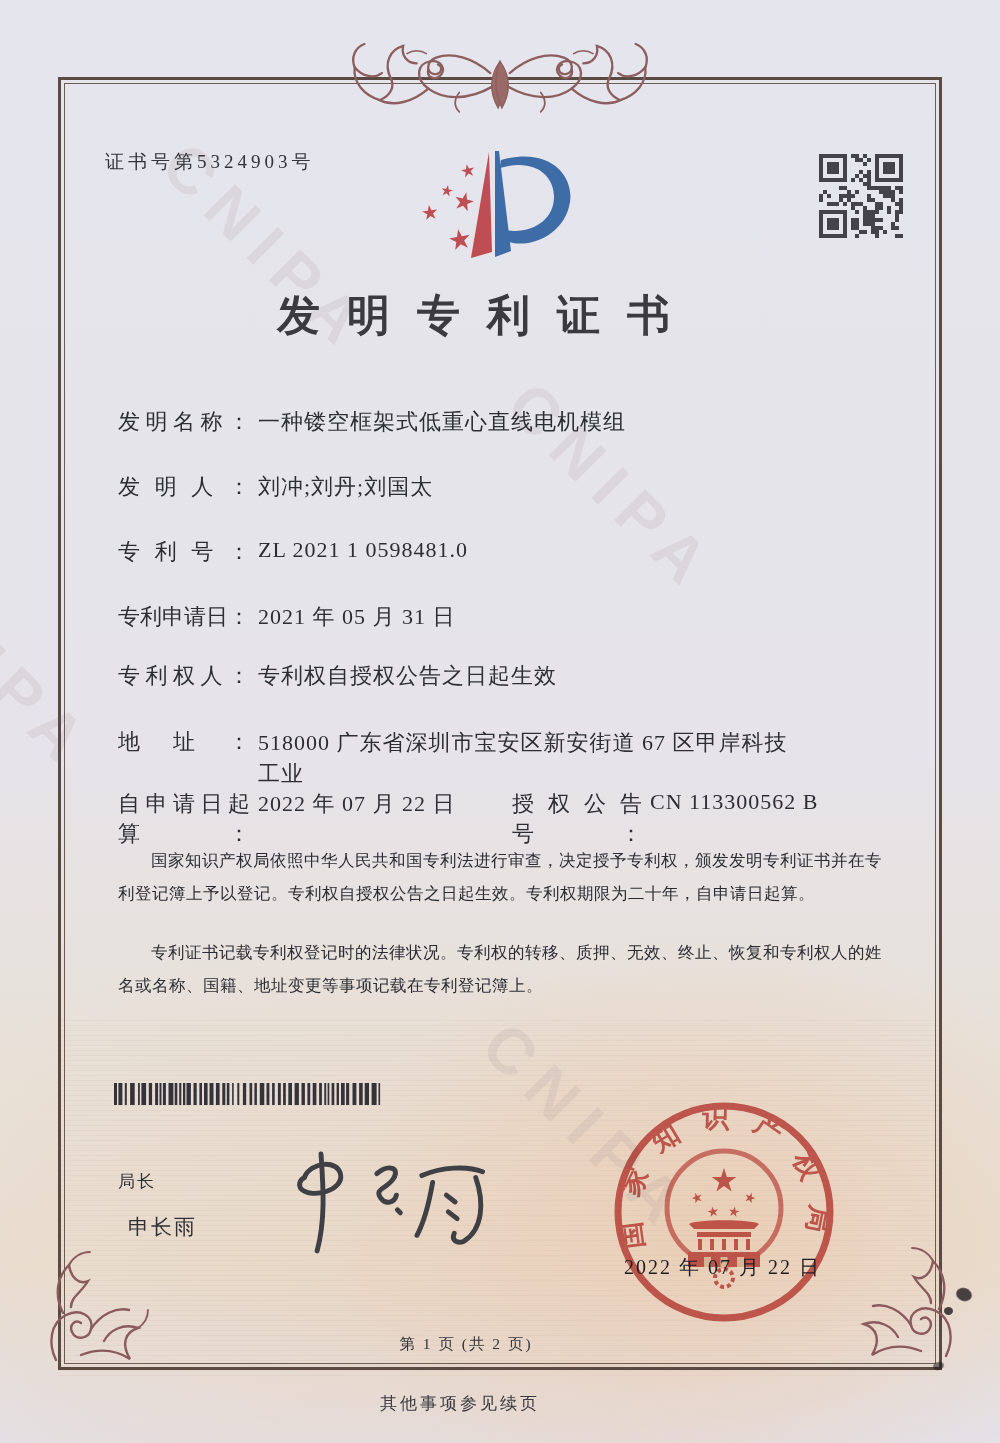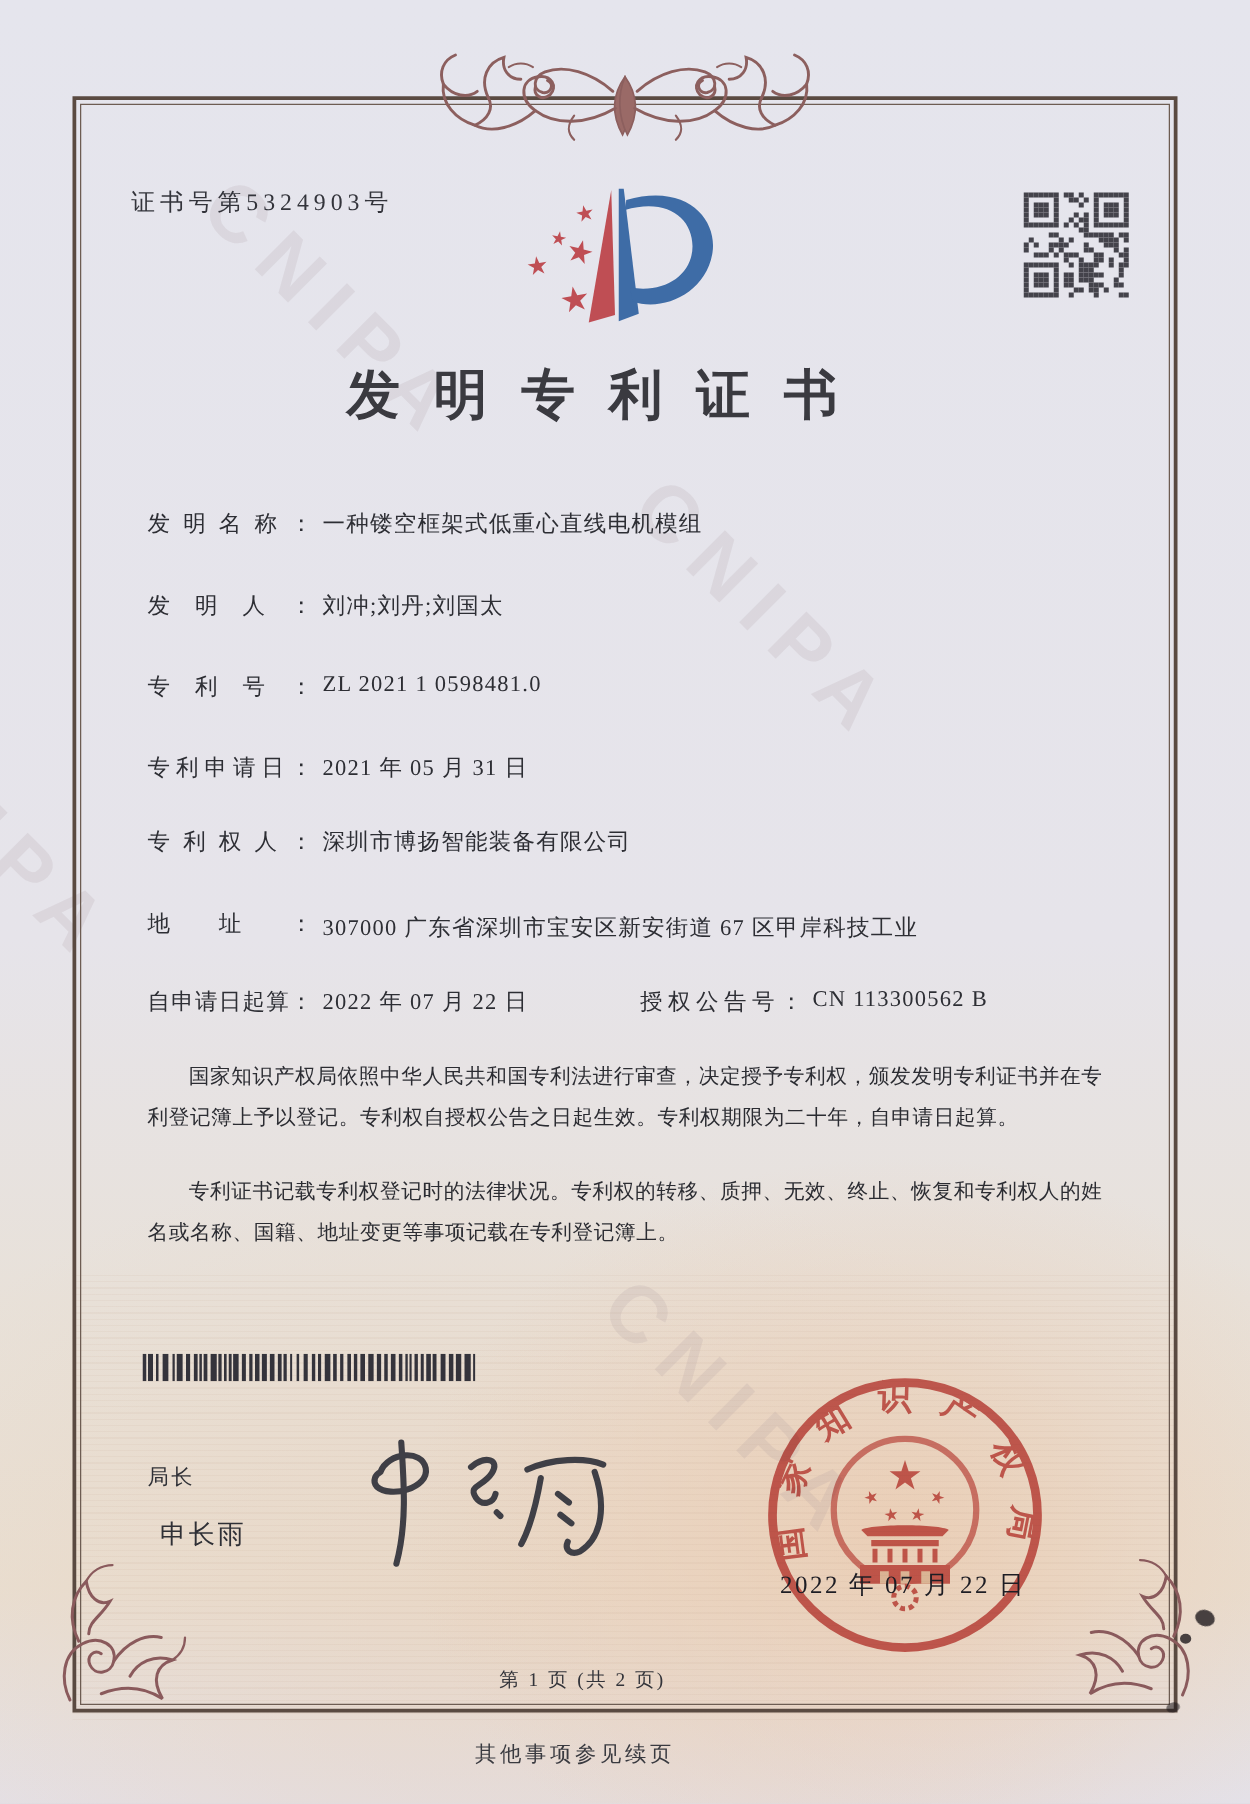--- a/index.html
+++ b/index.html
@@ -23,21 +23,21 @@
       font-size:64px;letter-spacing:14px;color:rgba(166,149,152,.17);
       transform:rotate(45deg);transform-origin:left top;white-space:nowrap;}
   
   .cert-no{position:absolute;left:105px;top:149px;font-size:19px;letter-spacing:4px;color:#33343b;}
   .logo{position:absolute;left:402px;top:138px;}
   .qr{position:absolute;left:818px;top:153px;}
   .title{position:absolute;left:0;width:1000px;top:287px;text-align:center;
          font-size:43px;font-weight:bold;letter-spacing:27px;color:#3a3a40;
          transform:translateX(-13px);}
   
-  .frow{position:absolute;left:118px;display:flex;font-size:18px;color:#2d2e34;}
+  .frow{position:absolute;left:118px;display:flex;font-size:22px;color:#2d2e34;}
   .flabel{flex:0 0 132px;text-align:justify;text-align-last:justify;letter-spacing:0;}
   .fvalue{margin-left:8px;letter-spacing:1px;}
   .addr-val{width:545px;line-height:31px;}
   .grant-pair2{position:absolute;left:394px;top:0;display:flex;}
   .grant-pair2 .flabel{flex:0 0 130px;}
   
   .bodyp{position:absolute;left:118px;width:772px;font-size:16.5px;line-height:32.5px;
          text-indent:2em;color:#2b2c32;letter-spacing:.5px;}
   
   .barcode{position:absolute;left:114px;top:1083px;}
@@ -343,26 +343,26 @@
   <div class="frow" style="top:537px;">
     <span class="flabel">专利号：</span>
     <span class="fvalue">ZL 2021 1 0598481.0</span>
   </div>
   <div class="frow" style="top:602px;">
     <span class="flabel">专利申请日：</span>
     <span class="fvalue">2021 年 05 月 31 日</span>
   </div>
   <div class="frow" style="top:661px;">
     <span class="flabel">专利权人：</span>
-    <span class="fvalue">深圳市博扬智能装备有限公司</span>
+    <span class="fvalue">专利权自授权公告之日起生效</span>
   </div>
   <div class="frow" style="top:727px;">
     <span class="flabel">地址：</span>
     <span class="fvalue addr-val">
-      <span style="display:block;">307000 广东省深圳市宝安区新安街道 67 区甲岸科技工业</span>
+      <span style="display:block;">518000 广东省深圳市宝安区新安街道 67 区甲岸科技工业</span>
     </span>
   </div>
   <div class="frow" style="top:789px;width:770px;">
     <span class="flabel">自申请日起算：</span>
     <span class="fvalue">2022 年 07 月 22 日</span>
     <span class="grant-pair2">
       <span class="flabel">授权公告号：</span>
       <span class="fvalue">CN 113300562 B</span>
     </span>
   </div>

